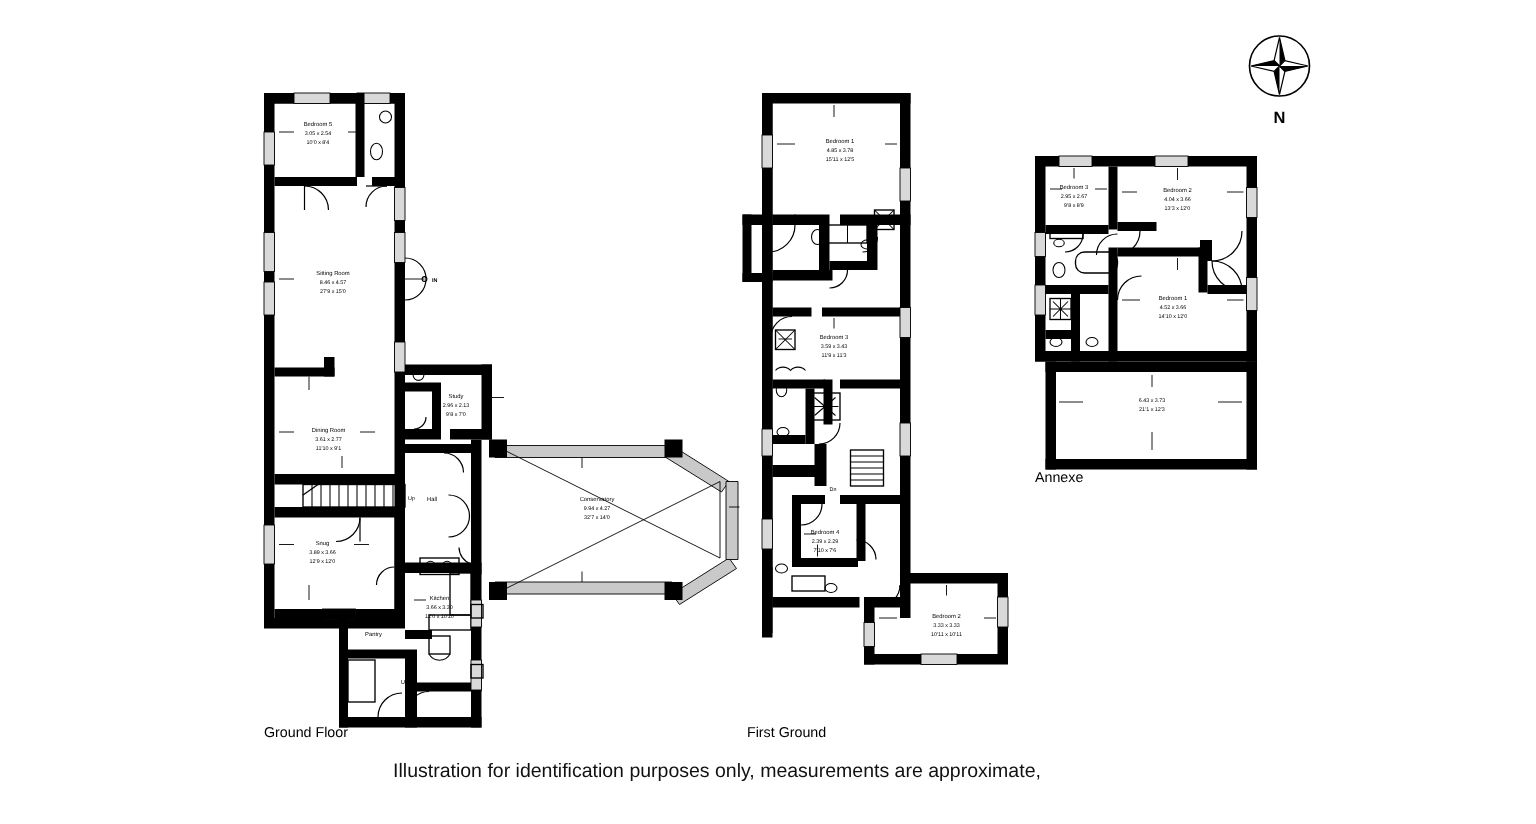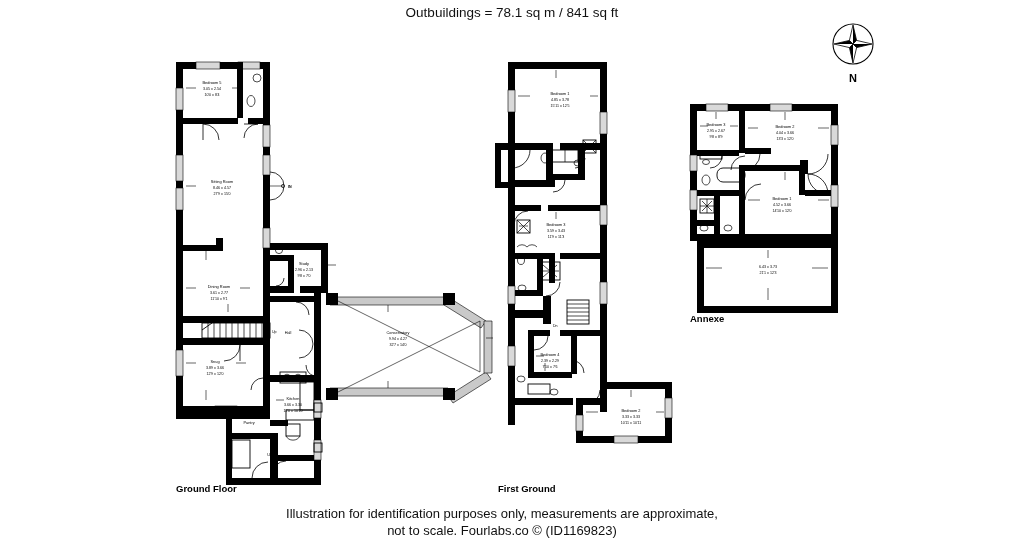--- a/index.html
+++ b/index.html
@@ -1,41 +1,40 @@
 <!DOCTYPE html>
 <html><head>
 <meta charset="utf-8">
 <style>
   html,body{margin:0;padding:0;background:#ffffff;}
   body{width:1024px;height:549px;position:relative;overflow:hidden;
        font-family:"Liberation Sans","DejaVu Sans",sans-serif;color:#000;}
   .hdr{position:absolute;left:0;top:4px;width:1024px;text-align:center;}
   .hdr div{font-size:13.5px;line-height:17px;color:#111;}
-  .footer{position:absolute;left:0;top:505px;width:956px;text-align:center;padding-left:24px;}
+  .footer{position:absolute;left:0;top:505px;width:956px;text-align:center;}
   .footer div{font-size:13px;line-height:17px;color:#111;}
-  .floorlabel{position:absolute;font-size:9.5px;font-weight:bold;color:#000;}
+  .floorlabel{position:absolute;font-size:9.5px;font-weight:normal;color:#000;}
   svg{position:absolute;left:0;top:0;overflow:visible;}
   .wall{fill:#000;}
   .fix{fill:none;stroke:#000;stroke-width:0.9;}
   .fixthin{fill:none;stroke:#000;stroke-width:0.7;}
   .door{fill:none;stroke:#000;stroke-width:0.8;}
   .win{fill:#d9d9d9;stroke:#000;stroke-width:0.6;}
   .glass{fill:#c9c9c9;stroke:#000;stroke-width:0.6;}
   .dimline{stroke:#000;stroke-width:0.6;}
   .rmtxt{font-size:3.6px;text-anchor:middle;fill:#000;
          font-family:"Liberation Sans","DejaVu Sans",sans-serif;}
   .rmname{font-size:3.9px;}
   .tinytxt{font-size:3.6px;fill:#000;font-family:"Liberation Sans",sans-serif;}
   .compassN{font-size:11px;font-weight:bold;text-anchor:middle;}
 </style>
 </head>
 <body>
 
 <div class="hdr">
-  <div>Outbuildings = 78.1 sq m / 841 sq ft</div>
 </div>
 
 <svg width="1024" height="549" style="pointer-events:none">
   <g transform="translate(853,44)">
     <circle cx="0" cy="0" r="20" fill="none" stroke="#000" stroke-width="1.1"></circle>
     <polygon points="0,-19 3.6,-3.6 0,0 -3.6,-3.6" fill="#fff" stroke="#000" stroke-width="0.8"></polygon>
     <polygon points="0,-19 3.6,-3.6 0,0" fill="#000"></polygon>
     <polygon points="0,19 3.6,3.6 0,0 -3.6,3.6" fill="#fff" stroke="#000" stroke-width="0.8"></polygon>
     <polygon points="0,19 -3.6,3.6 0,0" fill="#000"></polygon>
     <polygon points="-19,0 -3.6,3.6 0,0 -3.6,-3.6" fill="#fff" stroke="#000" stroke-width="0.8"></polygon>
@@ -446,14 +445,13 @@
     <line x1="768" y1="250" x2="768" y2="258"></line>
     <line x1="768" y1="288" x2="768" y2="300"></line>
     <line x1="832" y1="250" x2="832" y2="300"></line>
   </g>
  </g>
 </svg>
 <div class="floorlabel" style="left:690px;top:313px;">Annexe</div>
 
 <div class="footer">
   <div>Illustration for identification purposes only, measurements are approximate,</div>
-  <div>not to scale. Fourlabs.co © (ID1169823)</div>
 </div>
 
 </body></html>

